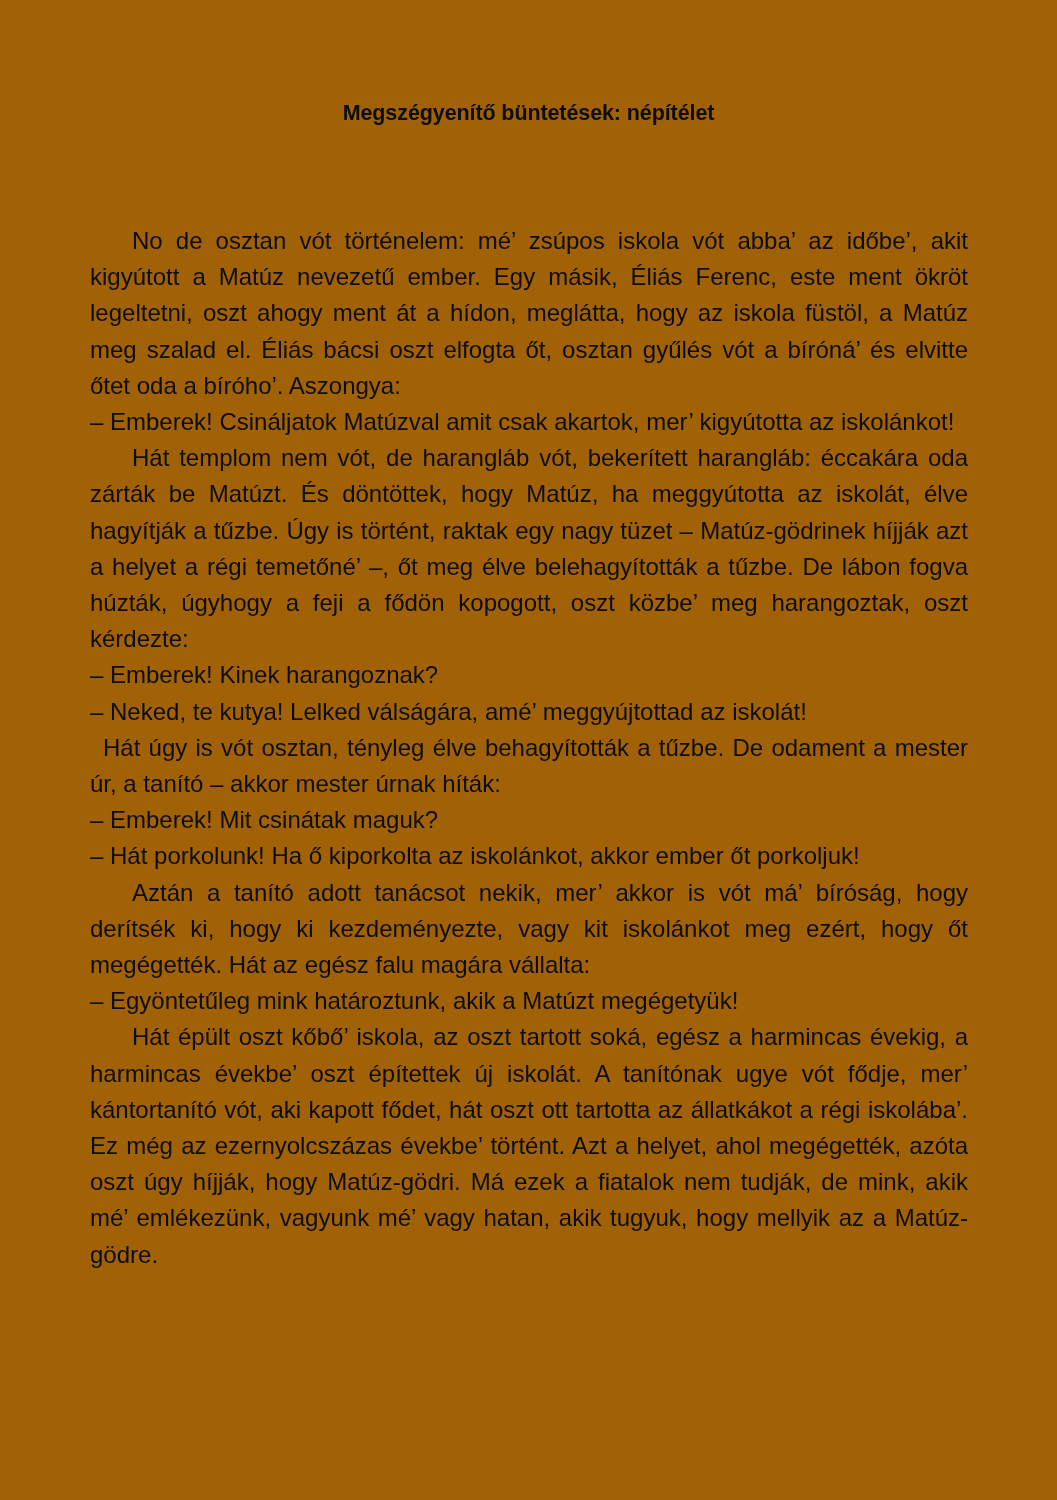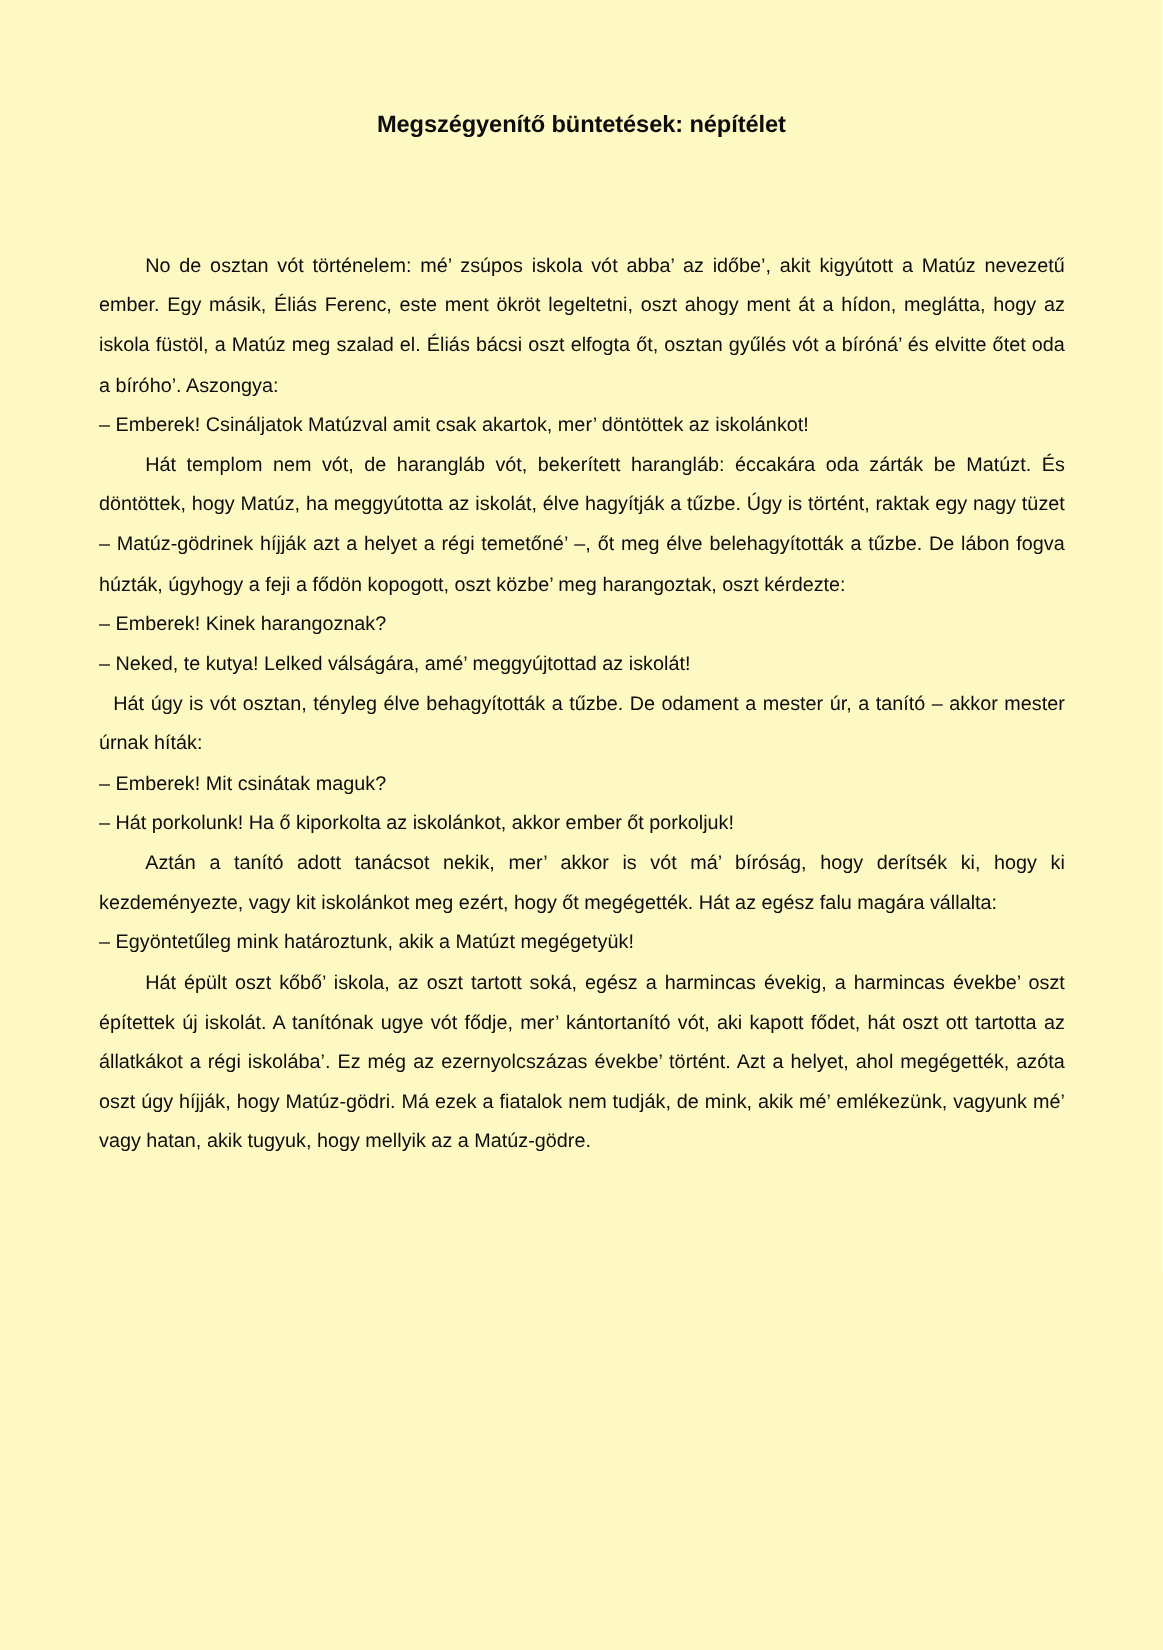--- a/index.html
+++ b/index.html
@@ -5,21 +5,21 @@
 <style>
   html, body {
     margin: 0;
     padding: 0;
     background: #ffffff;
   }
   .page {
     position: relative;
     width: 1057px;
     height: 1500px;
-    background: #fef9c3;
+    background: #a16207;
     overflow: hidden;
     font-family: "Liberation Sans", "DejaVu Sans", sans-serif;
     color: #000000;
     -webkit-font-smoothing: antialiased;
   }
 
   
   .doc-title {
     position: absolute;
     left: 0;
@@ -32,21 +32,21 @@
     color: #0d0d0d;
     line-height: 1.25;
   }
 
   
   .body-block {
     position: absolute;
     left: 90px;
     top: 223px;
     width: 878px;
-    font-size: 18px;
+    font-size: 24px;
     line-height: 36.2px;
     color: #0d0d0d;
     text-align: justify;
     text-justify: inter-word;
     hyphens: none;
   }
 
   .body-block p {
     margin: 0;
     padding: 0;
@@ -76,21 +76,21 @@
 <body>
 
 <div class="page">
 
   <h1 class="doc-title">Megszégyenítő büntetések: népítélet</h1>
 
   <div class="body-block">
 
     <p class="indent">No de osztan vót történelem: mé’ zsúpos iskola vót abba’ az időbe’, akit kigyútott a Matúz nevezetű ember. Egy másik, Éliás Ferenc, este ment ökröt legeltetni, oszt ahogy ment át a hídon, meglátta, hogy az iskola füstöl, a Matúz meg szalad el. Éliás bácsi oszt elfogta őt, osztan gyűlés vót a bíróná’ és elvitte őtet oda a bíróho’. Aszongya:</p>
 
-    <p class="flush">– Emberek! Csináljatok Matúzval amit csak akartok, mer’ döntöttek az iskolánkot!</p>
+    <p class="flush">– Emberek! Csináljatok Matúzval amit csak akartok, mer’ kigyútotta az iskolánkot!</p>
 
     <p class="indent">Hát templom nem vót, de harangláb vót, bekerített harangláb: éccakára oda zárták be Matúzt. És döntöttek, hogy Matúz, ha meggyútotta az iskolát, élve hagyítják a tűzbe. Úgy is történt, raktak egy nagy tüzet – Matúz-gödrinek híjják azt a helyet a régi temetőné’ –, őt meg élve belehagyították a tűzbe. De lábon fogva húzták, úgyhogy a feji a fődön kopogott, oszt közbe’ meg harangoztak, oszt kérdezte:</p>
 
     <p class="dialogue">– Emberek! Kinek harangoznak?</p>
 
     <p class="dialogue">– Neked, te kutya! Lelked válságára, amé’ meggyújtottad az iskolát!</p>
 
     <p class="indent-small">Hát úgy is vót osztan, tényleg élve behagyították a tűzbe. De odament a mester úr, a tanító – akkor mester úrnak híták:</p>
 
     <p class="dialogue">– Emberek! Mit csinátak maguk?</p>

